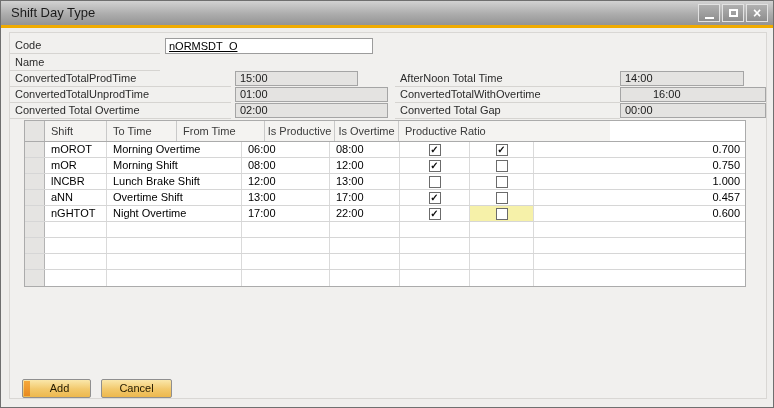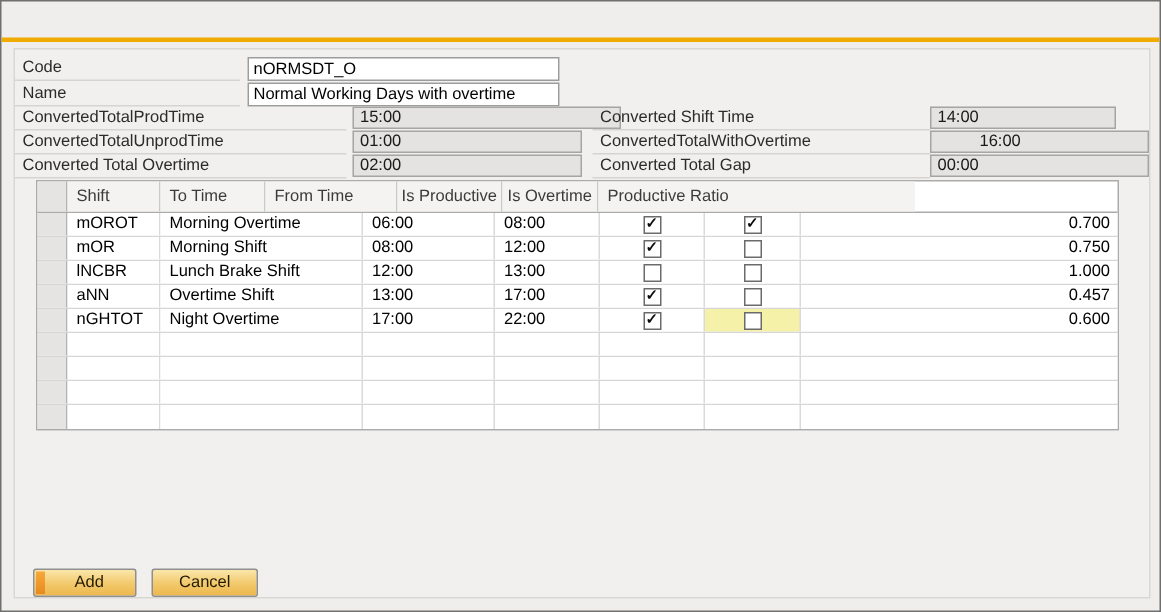--- a/index.html
+++ b/index.html
@@ -56,37 +56,50 @@
   .btn-add { left:12px; width:69px; padding-left:6px; }
   .btn-add::before { content:""; position:absolute; left:1px; top:1px; bottom:1px; width:6px;
     background:linear-gradient(#F6A93B,#E88A1F); }
   .btn-cancel { left:91px; width:71px; }
 </style>
 </head>
 <body>
 
 <div class="window">
 
+  <div class="titlebar">
+    <div class="title">Shift Day Type</div>
+    <div class="win-controls">
+      <div class="wbtn">
+        <span class="glyph-min"></span>
+      </div>
+      <div class="wbtn">
+        <span class="glyph-max"></span>
+      </div>
+      <div class="wbtn">
+        <span class="glyph-close">×</span>
+      </div>
+    </div>
+  </div>
   <div class="goldline"></div>
 
   <div class="content">
 
     <div class="form-label" style="left:0; top:6px; width:150px;">Code</div>
-    <input class="txt-input" style="top: 5px;" value="nORMSDT_O">
+    <input class="txt-input" style="top: 5px; text-decoration: underline;" value="nORMSDT_O">
     <div class="form-label" style="left:0; top:23px; width:150px;">Name</div>
-    <input class="txt-input" style="top: 22px;" value="Normal Working Days with overtime">
 
     <div class="form-label" style="left:0; top:39px; width:221px;">ConvertedTotalProdTime</div>
-    <div class="ro-field" style="left:225px; top:38px; width:179px;">15:00</div>
+    <div class="ro-field" style="left:225px; top:38px; width:123px;">15:00</div>
     <div class="form-label" style="left:0; top:55px; width:221px;">ConvertedTotalUnprodTime</div>
     <div class="ro-field" style="left:225px; top:54px; width:153px;">01:00</div>
     <div class="form-label" style="left:0; top:71px; width:221px;">Converted Total Overtime</div>
     <div class="ro-field" style="left:225px; top:70px; width:153px;">02:00</div>
 
-    <div class="form-label" style="left:385px; top:39px; width:225px;">Converted Shift Time</div>
+    <div class="form-label" style="left:385px; top:39px; width:225px;">AfterNoon Total Time</div>
     <div class="ro-field" style="left:610px; top:38px; width:124px;">14:00</div>
     <div class="form-label" style="left:385px; top:55px; width:225px;">ConvertedTotalWithOvertime</div>
     <div class="ro-field" style="left:610px; top:54px; width:146px;padding-left:32px;">16:00</div>
     <div class="form-label" style="left:385px; top:71px; width:225px;">Converted Total Gap</div>
     <div class="ro-field" style="left:610px; top:70px; width:146px;">00:00</div>
 
     <div class="grid">
       <div class="grid-header" id="grid-header">
           <div class="hcell rowsel"></div>
           <div class="hcell w-shift">Shift</div>

